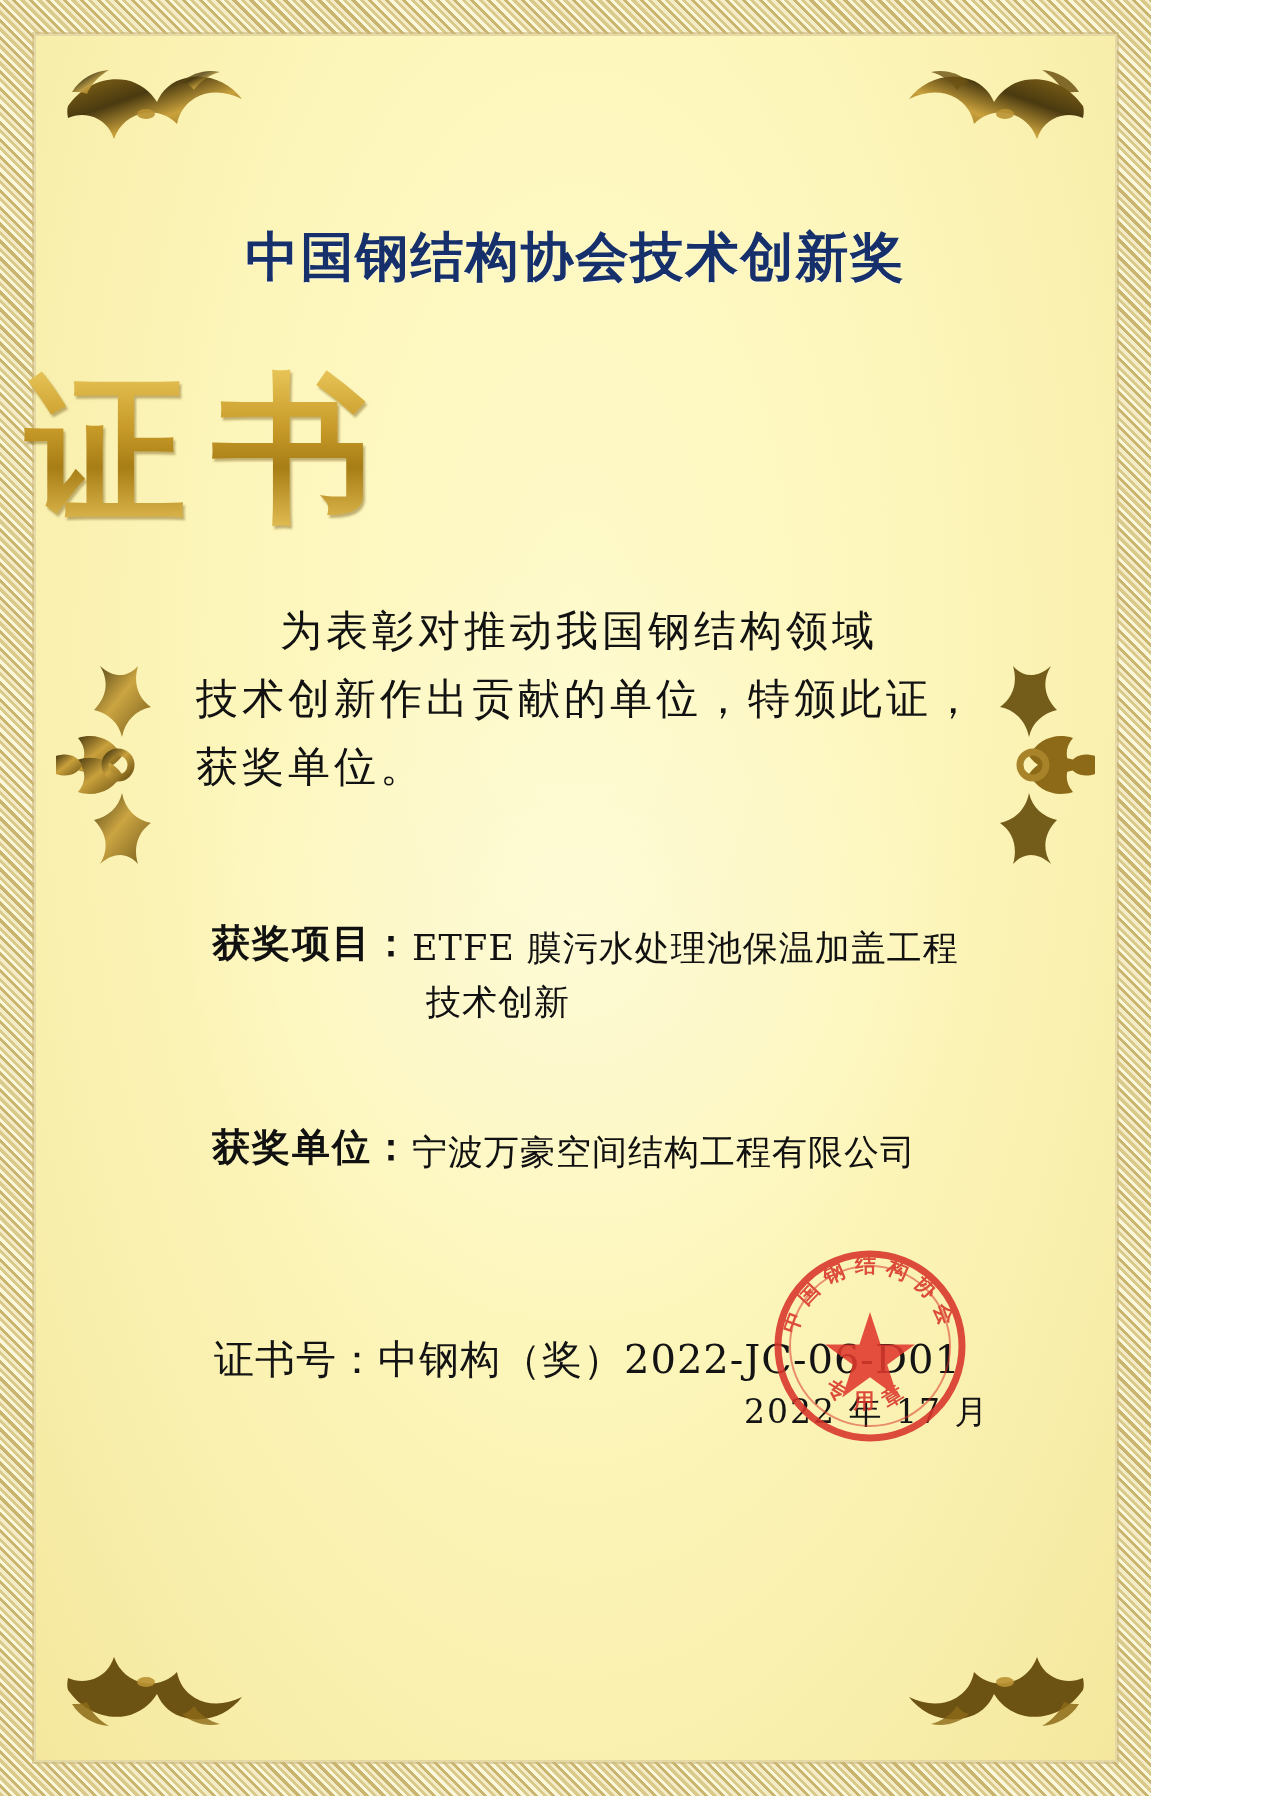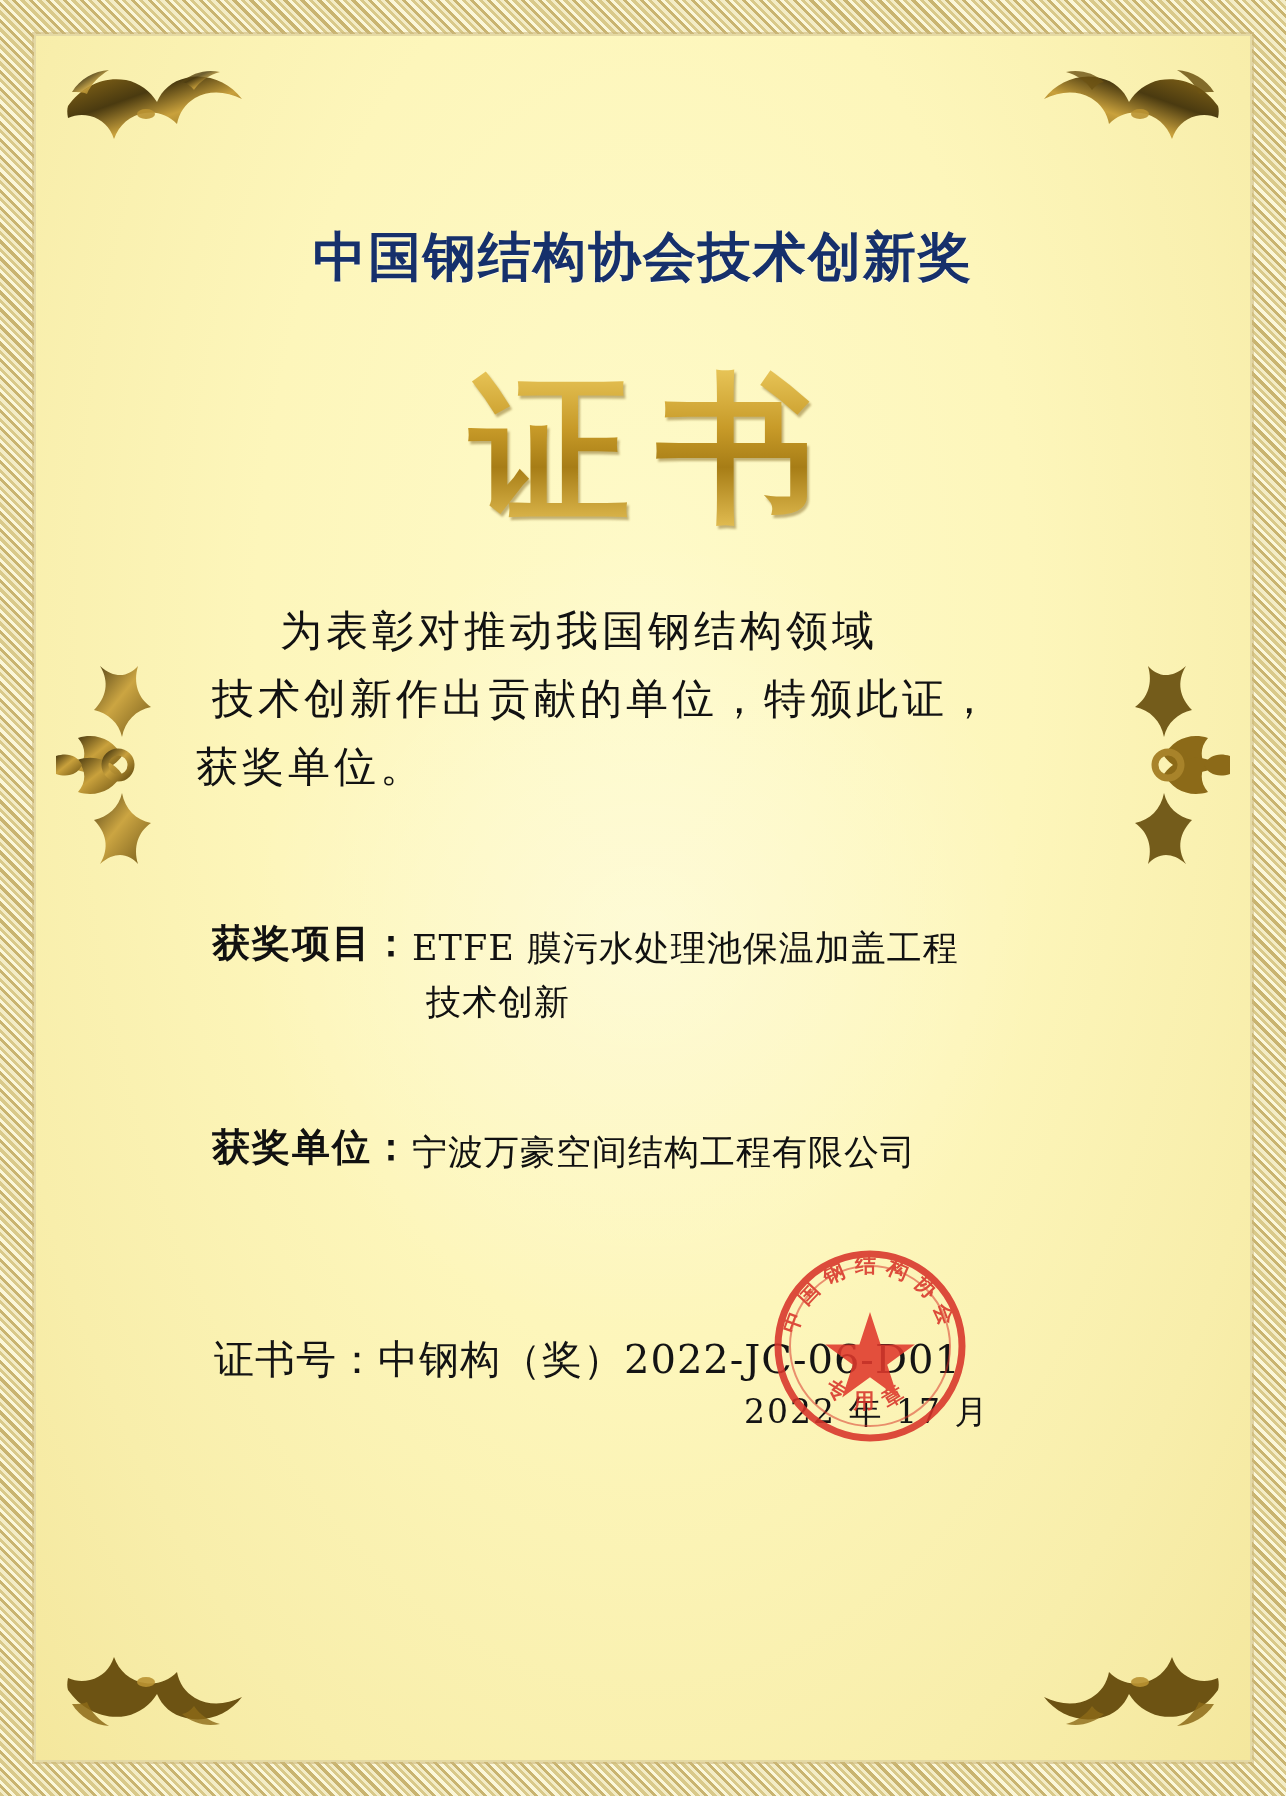--- a/index.html
+++ b/index.html
@@ -10,21 +10,21 @@
   body {
     width: 1286px;
     height: 1796px;
     font-family: "Liberation Serif", "DejaVu Serif", serif;
     overflow: hidden;
   }
 
   
   .certificate {
     position: relative;
-    width: 1286px;
+    width: 1151px;
     height: 1796px;
     box-sizing: border-box;
     background:
       radial-gradient(ellipse at 50% 38%, #fdf8c8 0%, #fcf4bb 40%, #f7ebaa 72%, #f2e49c 100%);
   }
 
   
   .outer-band {
     position: absolute;
     inset: 0;
@@ -108,21 +108,21 @@
     font-size: 53px;
     letter-spacing: 2px;
     color: #16306b;
     text-shadow: 0 1px 0 rgba(255,255,255,.6);
   }
 
   .big-word {
     position: absolute;
     top: 368px;
     left: 0; right: 0;
-    text-align: center;
+    text-align: left;
     font-family: "DejaVu Serif", "Liberation Serif", serif;
     font-weight: bold;
     font-size: 160px;
     line-height: 1;
     letter-spacing: 26px;
     text-indent: 26px;
     color: #a8832a;
     background: linear-gradient(180deg, #e8c558 0%, #c79a28 38%, #a77d16 62%, #e2bd52 100%);
     -webkit-background-clip: text;
     background-clip: text;
@@ -136,21 +136,21 @@
     left: 196px;
     width: 894px;
     font-family: Liberation Mono, monospace;
     font-size: 42px;
     line-height: 1.62;
     color: #121212;
     text-align: justify;
     letter-spacing: 4px;
   }
   .citation .l1 { display: block; text-indent: 84px; }
-  .citation .l2 { display: block; margin-left: 16px; }
+  .citation .l2 { display: block; }
   .citation .l3 { display: block; }
 
   .field {
     position: absolute;
     left: 212px;
     right: 150px;
     display: flex;
     align-items: flex-start;
   }
   .field-label {

